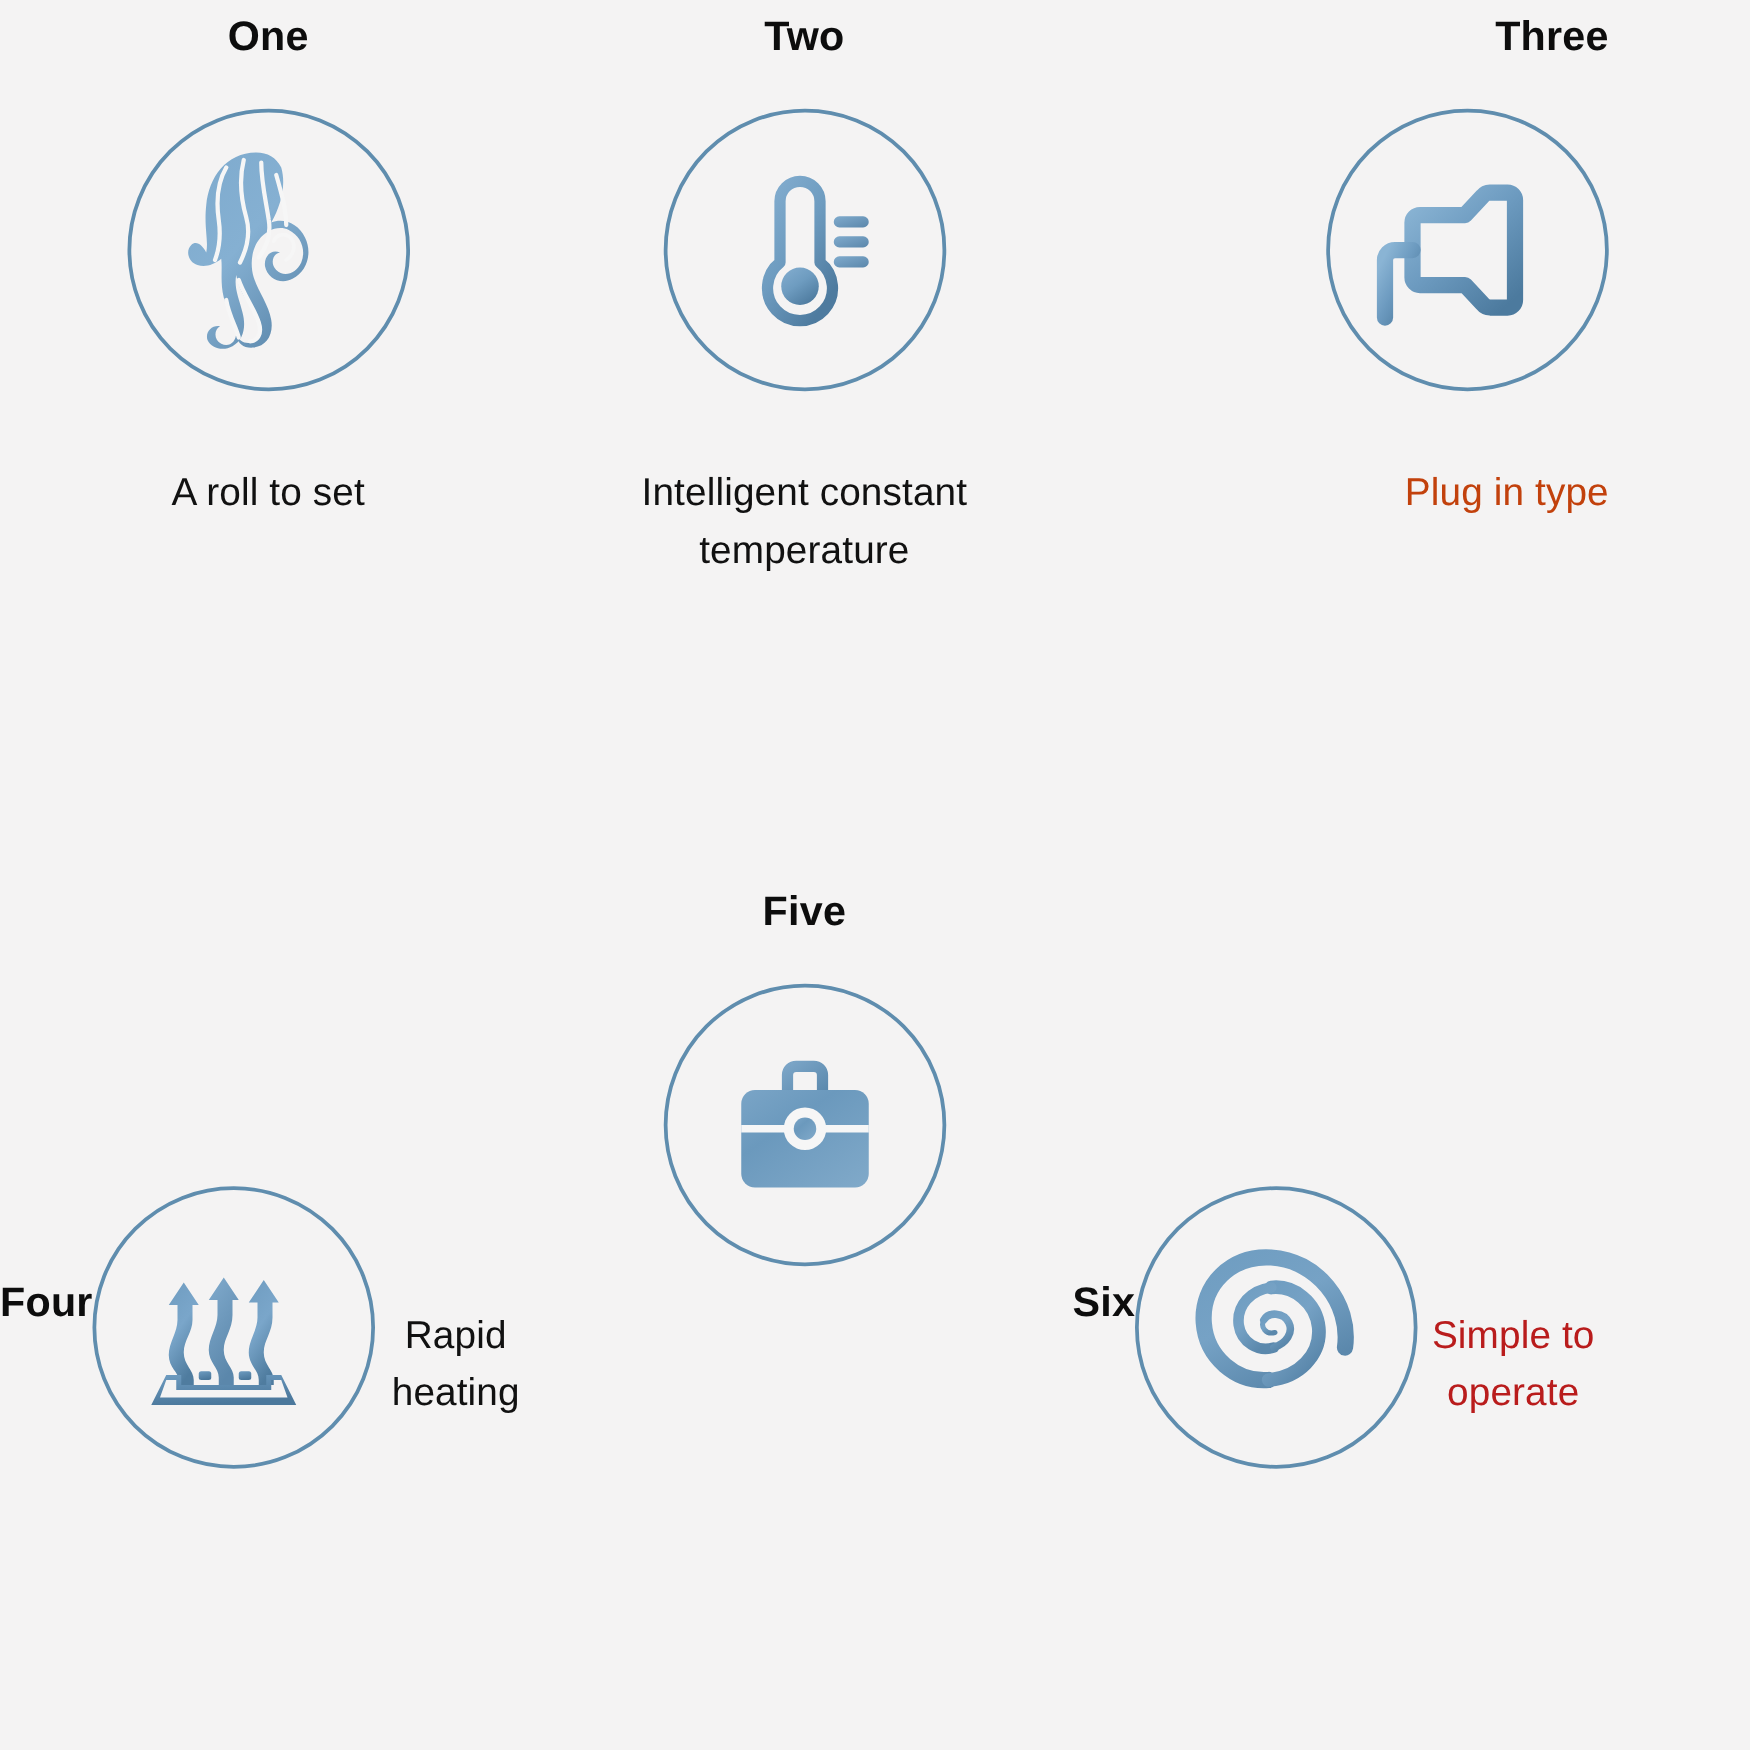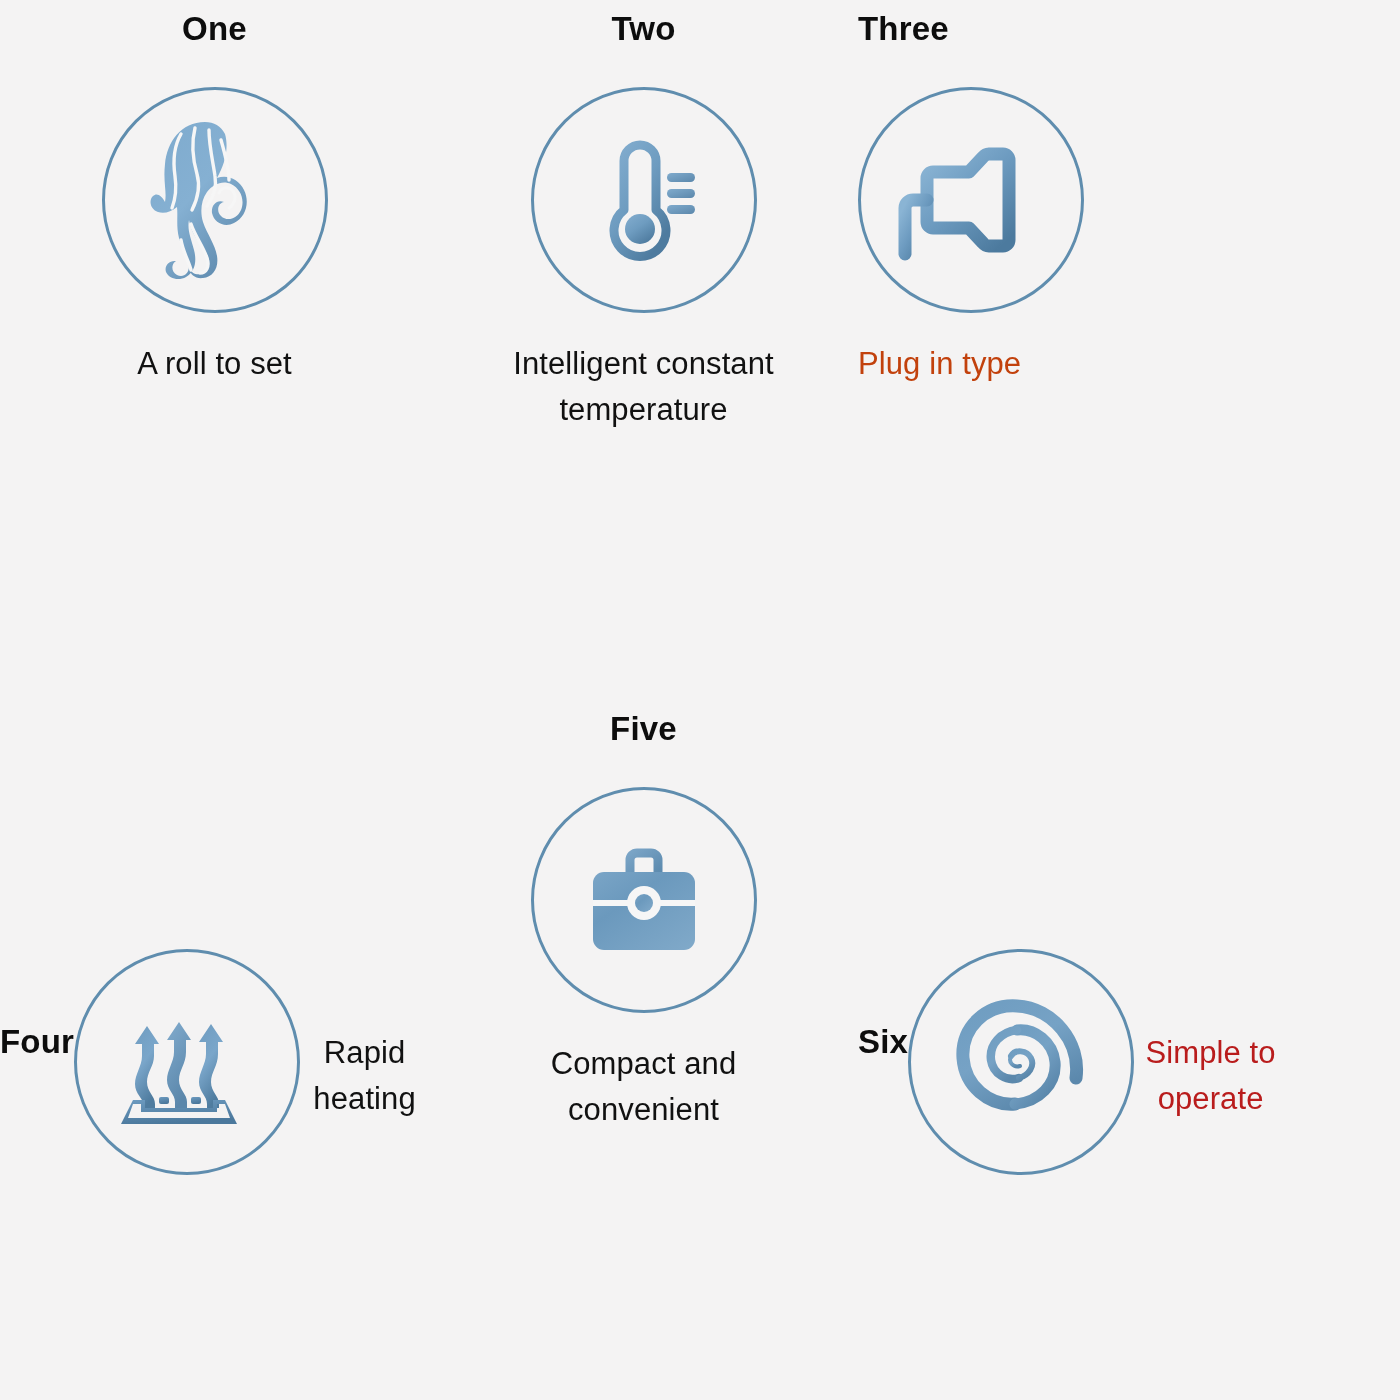--- a/index.html
+++ b/index.html
@@ -57,21 +57,21 @@
     box-sizing: border-box;
     display: flex;
     align-items: center;
     justify-content: center;
     flex: none;
   }
   .icon-circle svg {
     display: block;
   }
   .caption {
-    margin-top: 28px;
+    margin-top: 58px;
     font-family: "Liberation Sans", sans-serif;
     font-weight: 300;
     font-size: 31px;
     line-height: 1.48;
     color: #111111;
     text-align: center;
     max-width: 330px;
     letter-spacing: 0.1px;
   }
 </style>
@@ -170,21 +170,21 @@
 
             <rect x="98" y="48" width="28" height="9" rx="4.5" fill="url(#gTickA)"></rect>
             <rect x="98" y="64" width="28" height="9" rx="4.5" fill="url(#gTickA)"></rect>
             <rect x="98" y="80" width="28" height="9" rx="4.5" fill="url(#gTickA)"></rect>
           </svg>
         </span>
       </div>
       <div class="caption" style="color: rgb(17, 17, 17);">Intelligent constant temperature</div>
     </div>
 
-    <div class="row1 cell" style="display:flex;flex-direction:column;align-items:flex-start;">
+    <div class="row1 cell" style="display:flex;flex-direction:column;align-items:flex-end;">
       <div class="step-heading" style="color: rgb(13, 13, 13);">Three</div>
       <div class="icon-circle" style="border-color: rgb(95, 141, 174);">
         <span>
           <svg width="160" height="140" viewBox="0 0 160 140">
             <defs>
               <linearGradient id="gPlug" x1="0.1" y1="0" x2="0.9" y2="1">
                 <stop offset="0" stop-color="#8ab4d4"></stop>
                 <stop offset="0.45" stop-color="#6d9bc0"></stop>
                 <stop offset="1" stop-color="#4c7a9e"></stop>
               </linearGradient>
@@ -279,21 +279,20 @@
 
             <rect x="19" y="42" width="102" height="78" rx="11" fill="url(#gCase)"></rect>
 
             <rect x="19" y="70" width="102" height="6" fill="#f6f6f6"></rect>
 
             <circle cx="70" cy="73" r="17" fill="#f6f6f6"></circle>
             <circle cx="70" cy="73" r="9" fill="url(#gCase)"></circle>
           </svg>
         </span>
       </div>
-      <div class="caption" style="color: rgb(17, 17, 17);">Compact and convenient</div>
     </div>
 
     <div class="row2 cell" style="display:flex;flex-direction:row;align-items:center;">
       <div class="step-heading" style="color: rgb(13, 13, 13);">Six</div>
       <div class="icon-circle" style="border-color: rgb(95, 141, 174);">
         <span>
           <svg width="160" height="160" viewBox="0 0 160 160">
             <defs>
               <linearGradient id="gSpiral" x1="0" y1="0" x2="0.6" y2="1">
                 <stop offset="0" stop-color="#6f9dc1"></stop>

